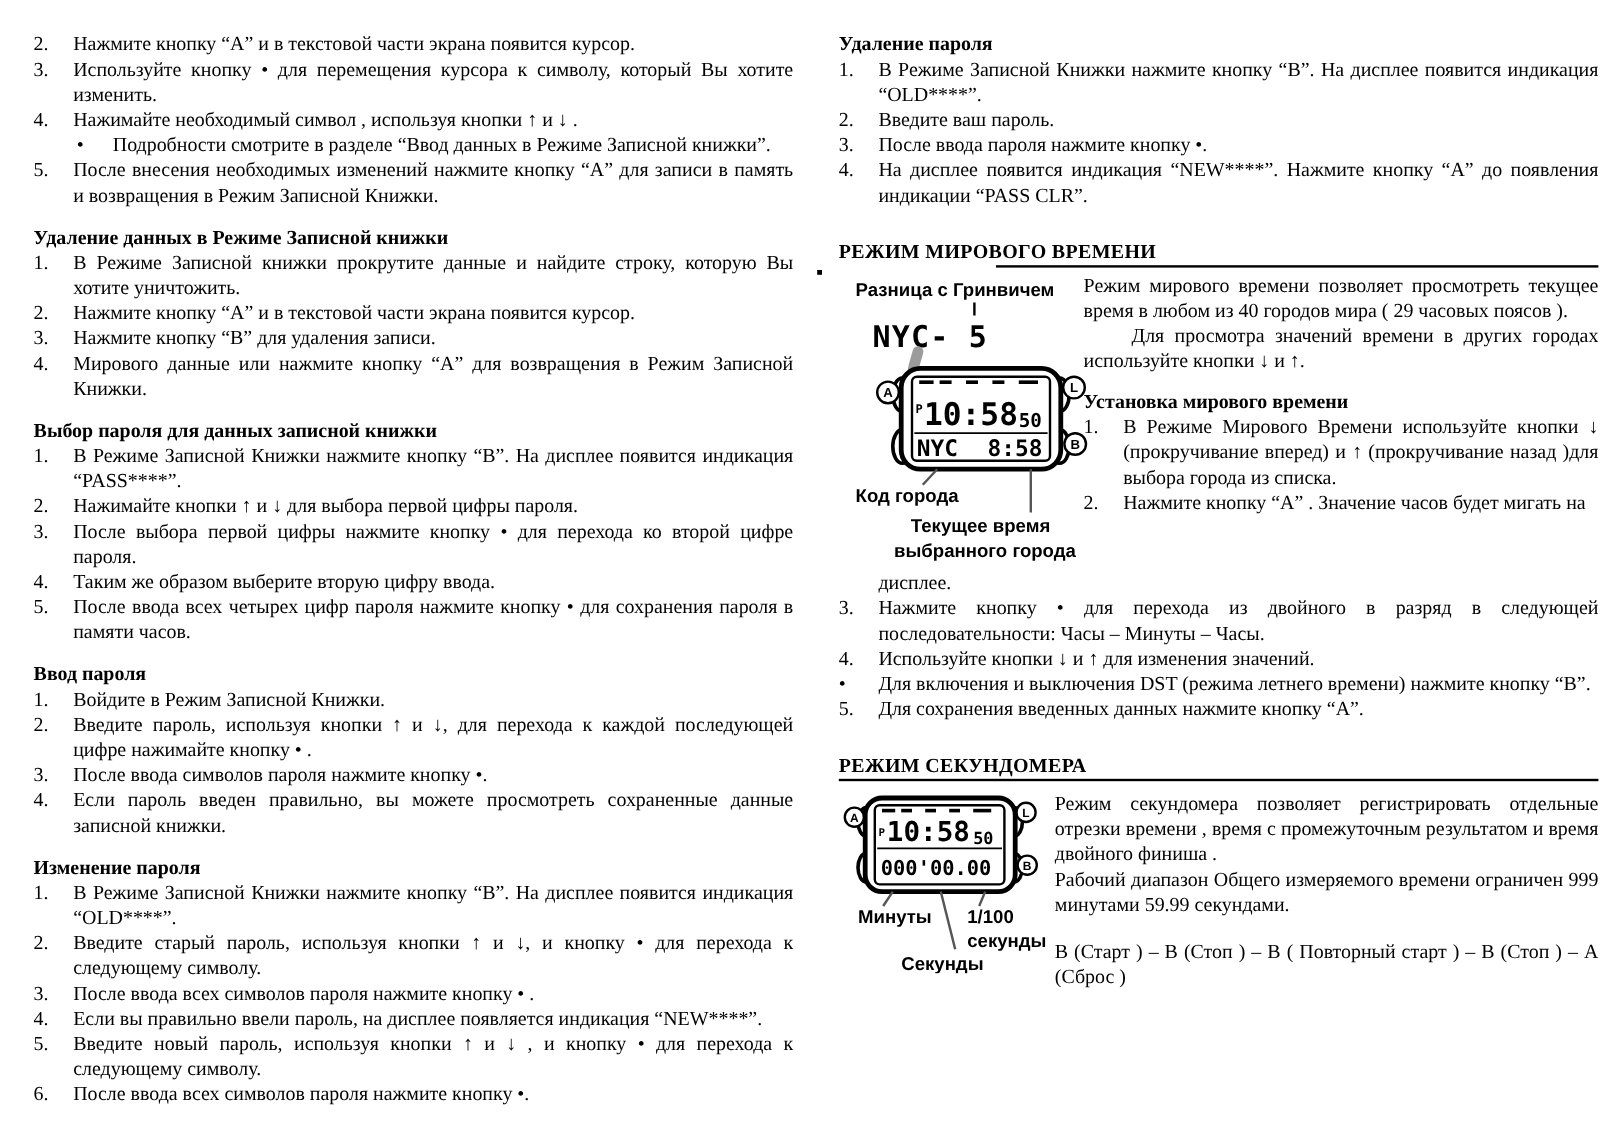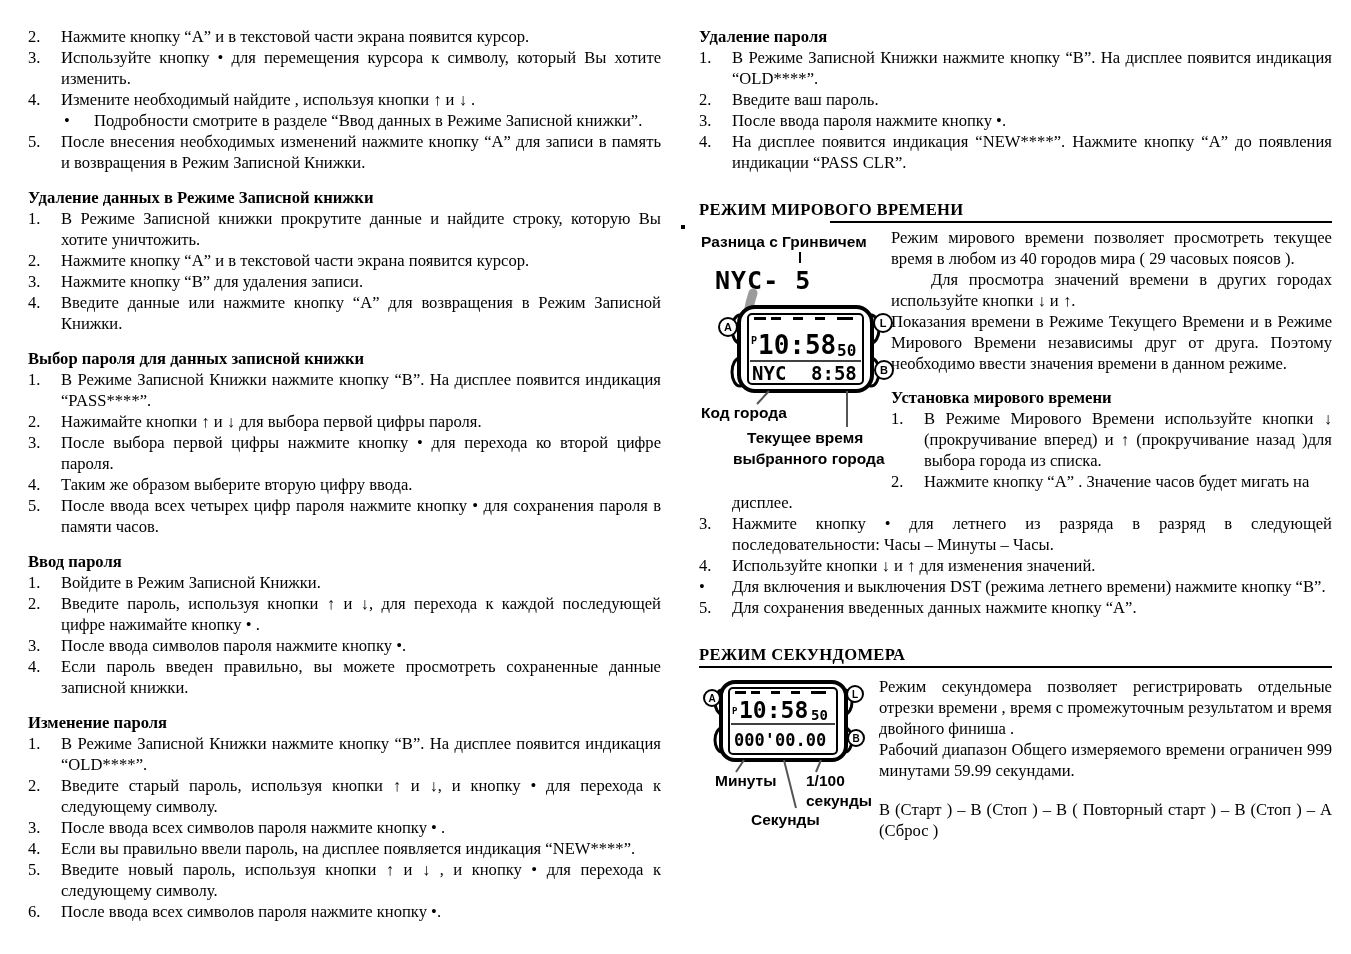--- a/index.html
+++ b/index.html
@@ -23,21 +23,21 @@
 
   p { margin:0; text-align:justify; }
   .ind { text-indent:40px; }
 
   .mode-sec { position:relative; margin-top:26px; }
   .mode-h { font-weight:bold; letter-spacing:.3px; }
   .rule-part { border-top:2px solid #000; margin:1px 0 4px 131px; }
   .rule-full { border-top:2px solid #000; margin:1px 0 8px 0; }
   .dot { position:absolute; left:-18px; top:26px; width:4px; height:4px; background:#000; }
 
-  .wt-wrap { position:relative; margin-top:2px; }
+  .wt-wrap { position:relative; margin-top:2px;margin-left:12px; }
   .wt-text { margin-left:192px; min-height:248px; }
   .setup-h { font-weight:bold; margin-top:13px; }
   .cont { margin-left:33px; }
 
   .sw-wrap { position:relative; margin-top:2px; }
   .sw-text { margin-left:180px; min-height:158px; }
   .a-block { margin-top:18px; }
   .b-block { margin-top:16px; }
 
   .watch-svg { position:absolute; left:0; top:0; }
@@ -53,21 +53,21 @@
   <div class="li">
     <span class="n">2.</span>
     <span class="t">Нажмите кнопку “А” и в текстовой части экрана появится курсор.</span>
   </div>
   <div class="li">
     <span class="n">3.</span>
     <span class="t">Используйте кнопку  •  для перемещения курсора к символу, который Вы хотите изменить.</span>
   </div>
   <div class="li">
     <span class="n">4.</span>
-    <span class="t">Измените необходимый найдите , используя кнопки ↑ и ↓ .</span>
+    <span class="t">Нажимайте необходимый символ , используя кнопки ↑ и ↓ .</span>
   </div>
   <div class="li sub">
     <span class="n">•</span>
     <span class="t">Подробности смотрите в разделе “Ввод данных в Режиме Записной книжки”.</span>
   </div>
   <div class="li">
     <span class="n">5.</span>
     <span class="t">После внесения необходимых изменений нажмите кнопку “А” для записи в память и возвращения в Режим Записной Книжки.</span>
   </div>
 
@@ -79,21 +79,21 @@
   <div class="li">
     <span class="n">2.</span>
     <span class="t">Нажмите кнопку “А” и в текстовой части экрана появится курсор.</span>
   </div>
   <div class="li">
     <span class="n">3.</span>
     <span class="t">Нажмите  кнопку “В” для удаления записи.</span>
   </div>
   <div class="li">
     <span class="n">4.</span>
-    <span class="t">Введите данные или нажмите кнопку “А” для возвращения в Режим Записной Книжки.</span>
+    <span class="t">Мирового данные или нажмите кнопку “А” для возвращения в Режим Записной Книжки.</span>
   </div>
 
   <div class="h">Выбор пароля для данных записной книжки</div>
   <div class="li">
     <span class="n">1.</span>
     <span class="t">В Режиме Записной Книжки нажмите кнопку  “В”. На дисплее появится индикация “PASS****”.</span>
   </div>
   <div class="li">
     <span class="n">2.</span>
     <span class="t">Нажимайте кнопки ↑ и ↓  для выбора первой цифры пароля.</span>
@@ -220,37 +220,36 @@
         <path d="M70,164 L58,177" stroke="#555" stroke-width="2" fill="none"></path>
         <path d="M148,164 L148,200" stroke="#555" stroke-width="2" fill="none"></path>
         <text class="dlabel" x="2" y="191" font-size="15.5">Код города</text>
         <text class="dlabel" x="48" y="216" font-size="15.5">Текущее время</text>
         <text class="dlabel" x="34" y="237" font-size="15.5">выбранного города</text>
       </svg>
 
       <div class="wt-text">
         <p>Режим мирового времени позволяет просмотреть текущее время в любом из 40 городов мира ( 29 часовых поясов ).</p>
         <p class="ind">Для просмотра значений времени в других городах используйте кнопки ↓ и ↑.</p>
-        <p>Показания времени в Режиме Текущего Времени и в Режиме Мирового Времени независимы друг от друга. Поэтому необходимо ввести значения времени в данном режиме.</p>
         <div class="setup-h">Установка мирового времени</div>
         <div class="li">
           <span class="n">1.</span>
           <span class="t">В Режиме Мирового Времени используйте кнопки ↓ (прокручивание вперед) и ↑ (прокручивание назад )для выбора города из списка.</span>
         </div>
         <div class="li">
           <span class="n">2.</span>
           <span class="t">Нажмите кнопку “А” .  Значение часов будет мигать на</span>
         </div>
       </div>
     </div>
 
     <div class="cont">дисплее.</div>
     <div class="li">
       <span class="n">3.</span>
-      <span class="t">Нажмите  кнопку  •    для  летнего  из  разряда  в  разряд  в  следующей последовательности: Часы –  Минуты – Часы.</span>
+      <span class="t">Нажмите  кнопку  •    для  перехода  из  двойного  в  разряд  в  следующей последовательности: Часы –  Минуты – Часы.</span>
     </div>
     <div class="li">
       <span class="n">4.</span>
       <span class="t">Используйте кнопки ↓ и ↑ для изменения значений.</span>
     </div>
     <div class="li">
       <span class="n">•</span>
       <span class="t">Для включения и выключения DST (режима летнего времени) нажмите кнопку “В”.</span>
     </div>
     <div class="li">

